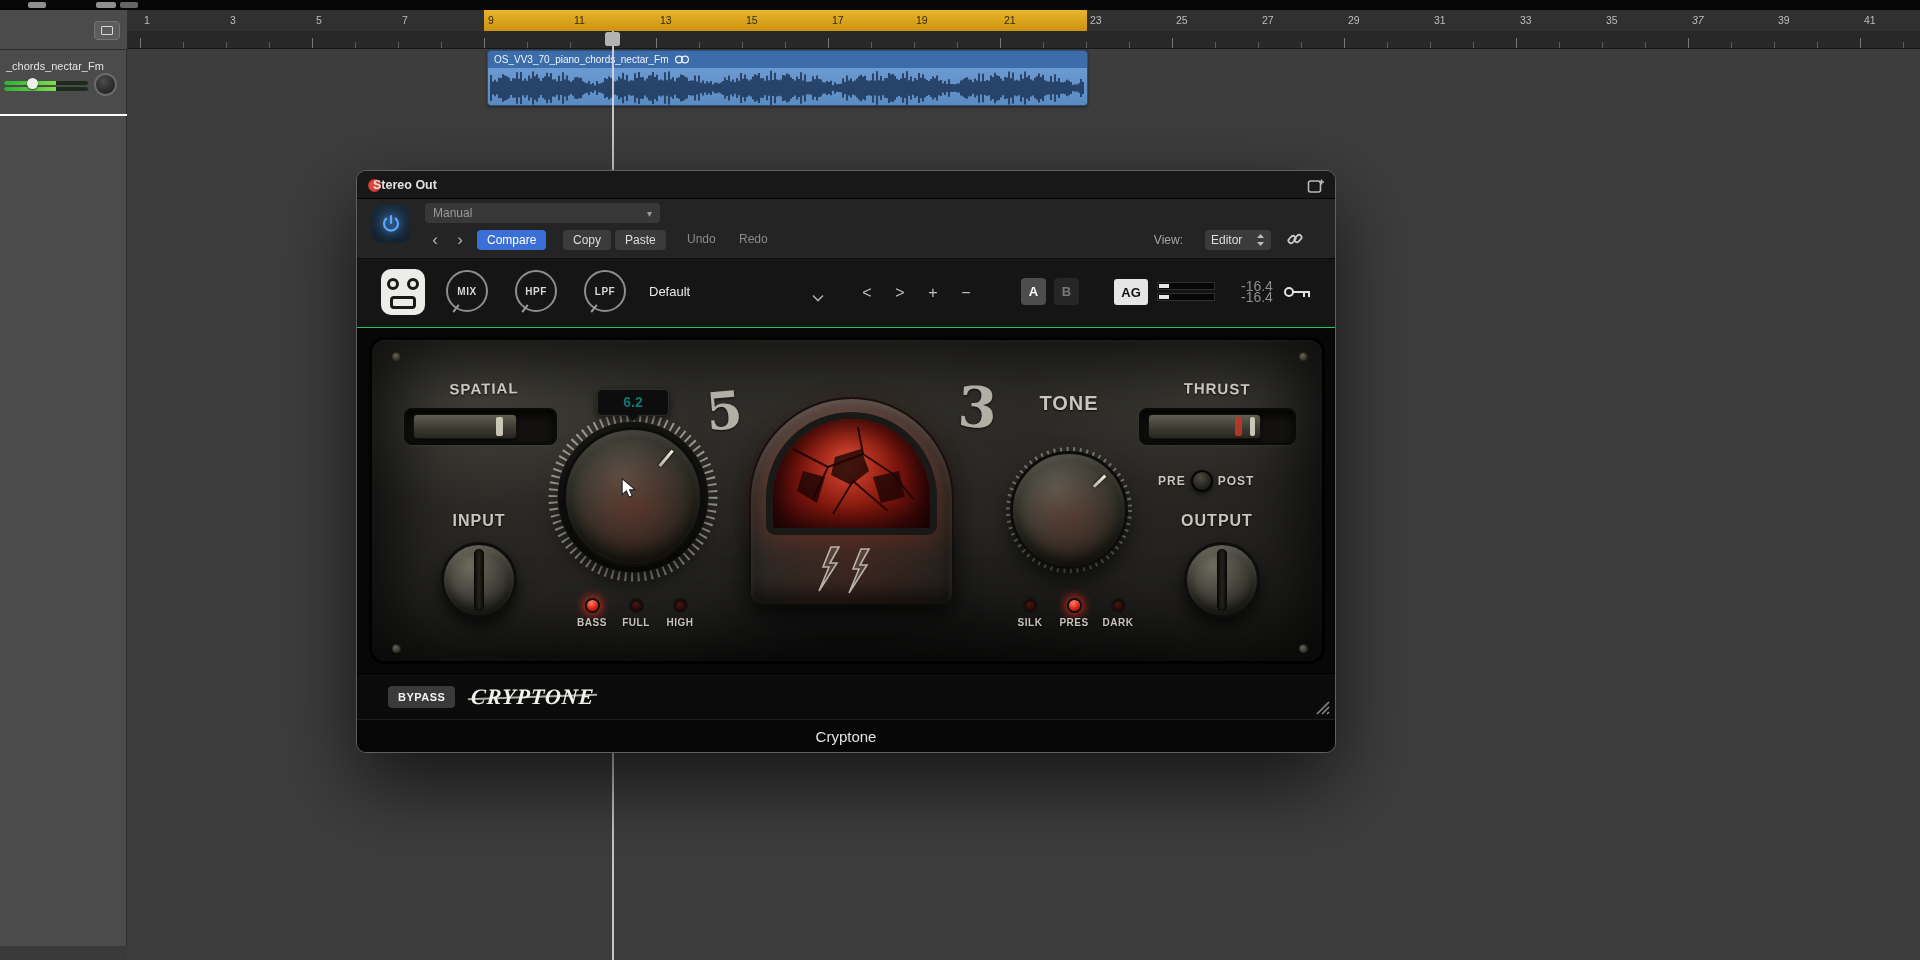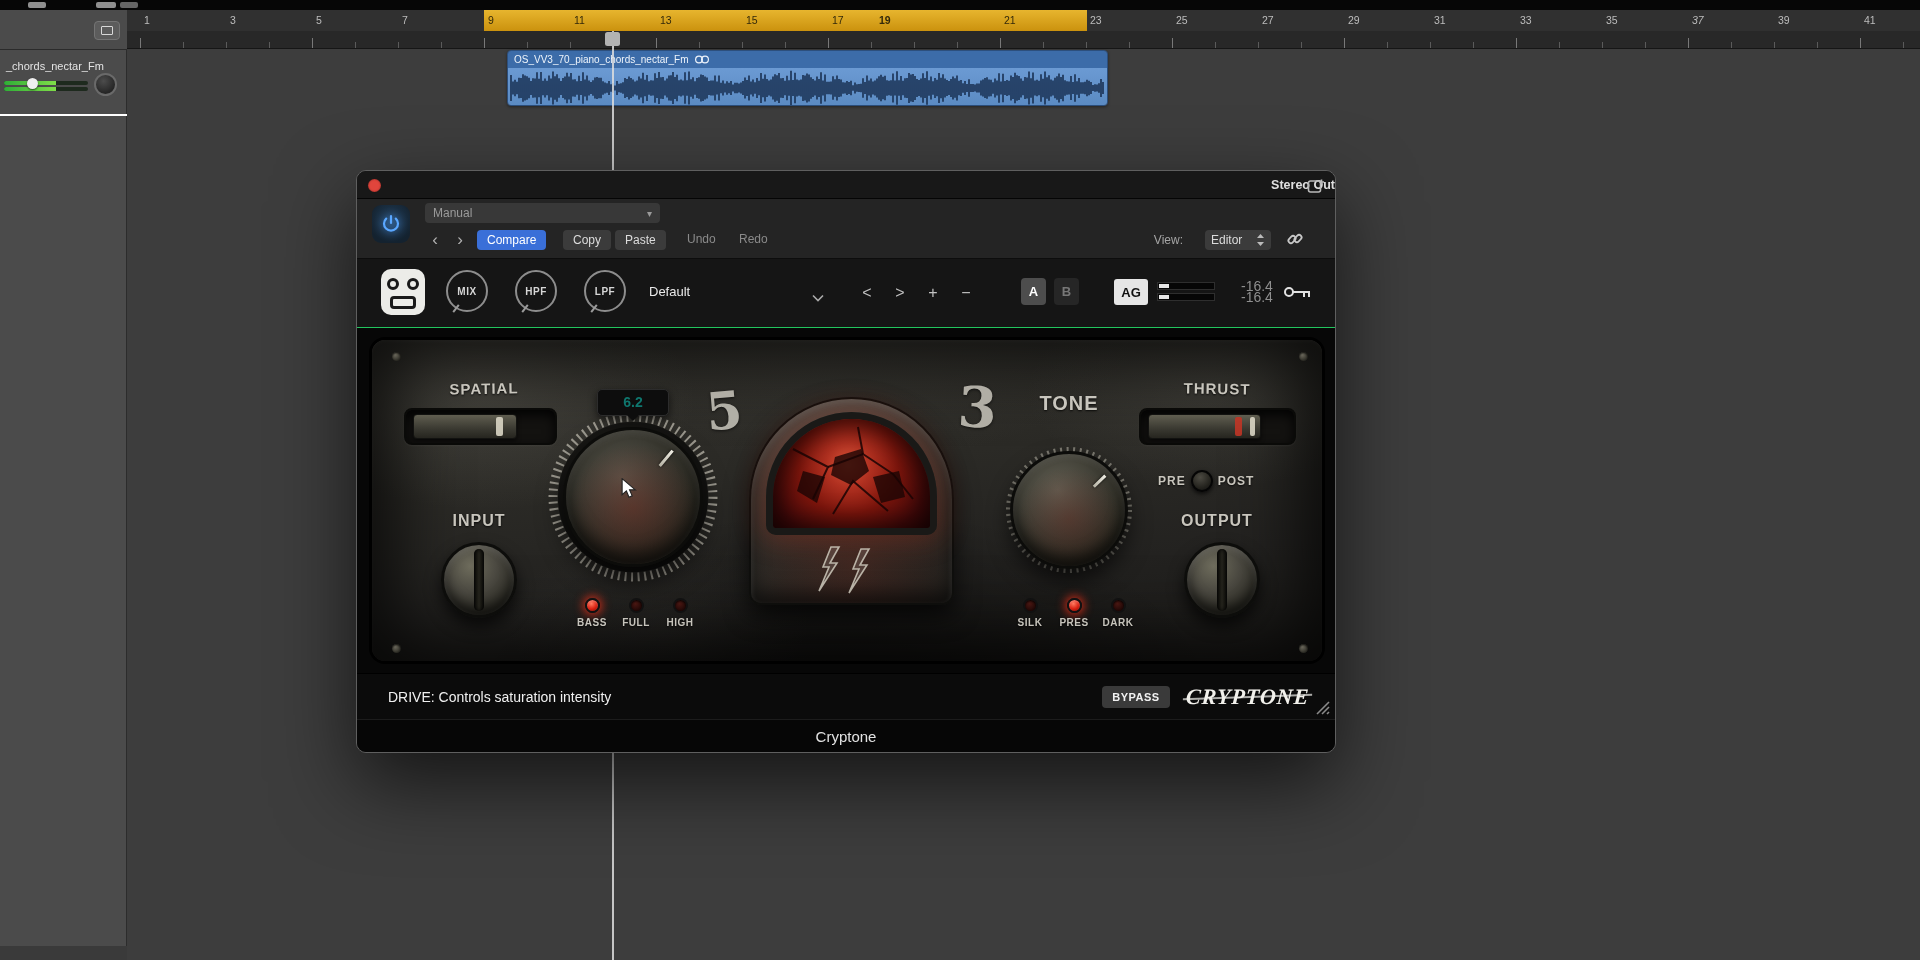--- a/index.html
+++ b/index.html
@@ -27,36 +27,36 @@
   .track-header{position:absolute;left:0;top:0;width:127px;height:66px;border-bottom:2px solid #ffffff;}
   .track-name{position:absolute;left:6px;top:10px;font-size:11px;color:#e4e4e4;white-space:nowrap;}
   .meterbar{position:absolute;left:4px;width:84px;height:4px;background:#1e2a1e;border-radius:2px;overflow:hidden;}
   .meterbar .fill{height:100%;width:62%;background:linear-gradient(90deg,#2fae37,#7fdd49);}
   .m1{top:31px}.m2{top:37px}
   .fader-dot{position:absolute;left:27px;top:28px;width:11px;height:11px;border-radius:50%;background:#efefef;box-shadow:0 1px 2px rgba(0,0,0,.6);}
   .pan-knob{position:absolute;left:94px;top:23px;width:23px;height:23px;border-radius:50%;background:radial-gradient(circle at 40% 32%,#4c4c4c,#262626 70%);border:2px solid #6a6a6a;}
   .panel-bottom{position:absolute;left:0;top:896px;width:127px;height:14px;background:#3a3a3a;}
 
   
-  .region{position:absolute;left:487px;top:50px;width:601px;height:56px;border-radius:4px;overflow:hidden;border:1px solid #2c4f7d;box-shadow:0 1px 3px rgba(0,0,0,.4);margin-left:20px;}
+  .region{position:absolute;left:487px;top:50px;width:601px;height:56px;border-radius:4px;overflow:hidden;border:1px solid #2c4f7d;box-shadow:0 1px 3px rgba(0,0,0,.4);}
   .region-header{height:17px;background:#3c6ca9;display:flex;align-items:center;gap:5px;padding:0 6px;}
   .region-name{font-size:10px;color:#eef4fb;white-space:nowrap;}
   .region-body{position:relative;height:39px;background:linear-gradient(180deg,#6b9ad3,#5a8ac2);}
   .waveform{position:absolute;left:1px;top:0;}
   .waveform path{stroke:#1d3659;}
 
   
   .playhead-line{position:absolute;left:612px;top:31px;width:1.5px;height:929px;background:rgba(222,222,222,.85);z-index:5;}
   .playhead-head{position:absolute;left:605px;top:32px;width:15px;height:14px;background:#b3b3b3;border-radius:2.5px;z-index:5;}
 
   
   .plugin-window{position:absolute;left:356px;top:170px;width:980px;height:583px;background:#1e1e1e;border:1px solid #5f5f5f;border-radius:10px;box-shadow:0 30px 80px rgba(0,0,0,.65);z-index:10;overflow:hidden;}
   .titlebar{position:relative;height:28px;background:#181818;border-bottom:1px solid #050505;}
   .close-btn{position:absolute;left:11px;top:8px;width:13px;height:13px;border-radius:50%;background:#e1453c;box-shadow:inset 0 0 2px rgba(0,0,0,.45);}
-  .wtitle{position:absolute;inset:0;text-align:right;line-height:28px;font-size:12.5px;font-weight:bold;color:#e0e0e0;}
+  .wtitle{position:absolute;inset:0;text-align:left;line-height:28px;font-size:12.5px;font-weight:bold;color:#e0e0e0;padding-left:16px;}
   .addwin-btn{position:absolute;right:10px;top:7px;}
 
   .ctl-header{position:relative;height:60px;background:#242424;border-bottom:1px solid #0d0d0d;}
   .power-btn{position:absolute;left:15px;top:6px;width:38px;height:38px;border-radius:9px;background:radial-gradient(circle at 50% 40%,#23405c,#14222f 75%);display:flex;align-items:center;justify-content:center;}
   .power-btn svg{filter:drop-shadow(0 0 4px rgba(80,160,255,.9));}
   .auto-dd{position:absolute;left:68px;top:4px;width:235px;height:20px;background:#383838;border-radius:4px;display:flex;align-items:center;justify-content:space-between;padding:0 8px;font-size:12px;color:#9a9a9a;}
   .auto-dd .chev{color:#9a9a9a;font-size:10px;}
   .harrow{position:absolute;top:30px;width:20px;height:21px;background:none;border:none;color:#b2b2b2;font-size:17px;line-height:19px;text-align:center;}
   .hbtn{position:absolute;top:31px;height:20px;border:none;border-radius:4px;background:#3b3b3b;color:#dcdcdc;font-size:12px;padding:0 10px;}
   .hbtn.blue{background:#3a6fd8;color:#fff;}
@@ -177,21 +177,21 @@
     <div id="ruler-labels">
         <span class="rlabel" style="left: 17px;">1</span>
         <span class="rlabel" style="left: 103px;">3</span>
         <span class="rlabel" style="left: 189px;">5</span>
         <span class="rlabel" style="left: 275px;">7</span>
         <span class="rlabel dark" style="left: 361px;">9</span>
         <span class="rlabel dark" style="left: 447px;">11</span>
         <span class="rlabel dark" style="left: 533px;">13</span>
         <span class="rlabel dark" style="left: 619px;">15</span>
         <span class="rlabel dark" style="left: 705px;">17</span>
-        <span class="rlabel dark" style="left: 752px; font-weight: bold;">19</span>
+        <span class="rlabel dark" style="left: 789px;">19</span>
         <span class="rlabel dark" style="left: 877px;">21</span>
         <span class="rlabel" style="left: 963px;">23</span>
         <span class="rlabel" style="left: 1049px;">25</span>
         <span class="rlabel" style="left: 1135px;">27</span>
         <span class="rlabel" style="left: 1221px;">29</span>
         <span class="rlabel" style="left: 1307px;">31</span>
         <span class="rlabel" style="left: 1393px;">33</span>
         <span class="rlabel" style="left: 1479px;">35</span>
         <span class="rlabel" style="left: 1565px; font-style: italic;">37</span>
         <span class="rlabel" style="left: 1651px;">39</span>
@@ -485,21 +485,20 @@
             </div>
             <div class="led-cell">
               <div class="led"></div>
               <div class="led-label stencil">DARK</div>
             </div>
           </div>
       </div>
     </div>
 
     <div class="statusbar">
-      <span class="hint">DRIVE: Controls saturation intensity</span>
       <button class="bypass">BYPASS</button>
       <span class="brand">CRYPTONE</span>
     </div>
     <div class="pfooter">
       <span>Cryptone</span>
     </div>
     <svg class="resize-grip" width="16" height="16" viewBox="0 0 16 16">
       <g stroke="#8a8a8a" stroke-width="1.6">
         <path d="M15 3 L3 15"></path>
           <path d="M15 8 L8 15"></path>

